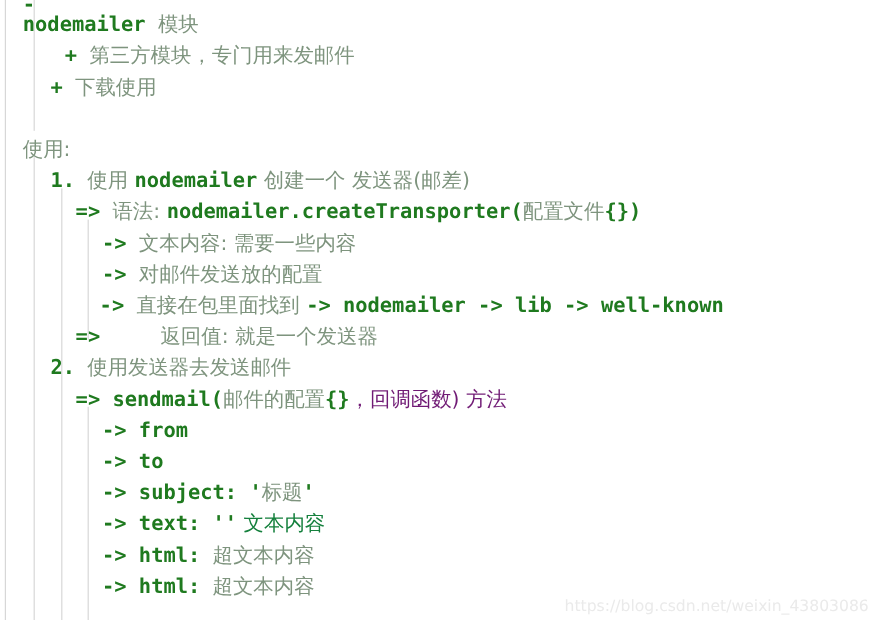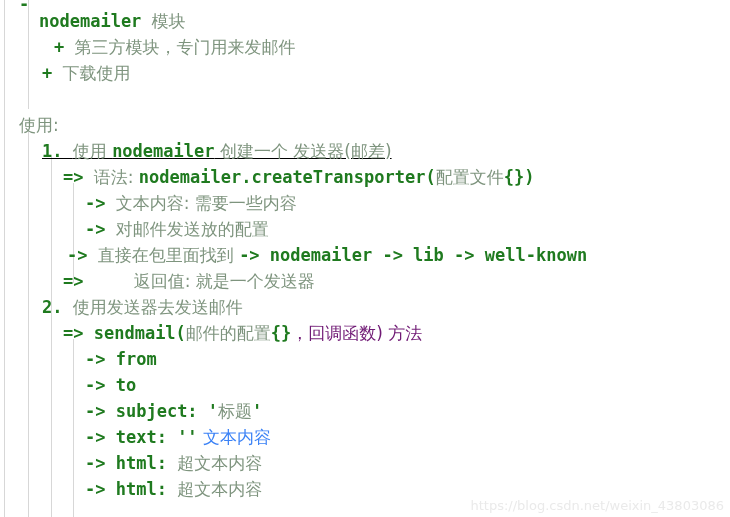--- a/index.html
+++ b/index.html
@@ -91,34 +91,34 @@
       <div class="rail" style="left: 28px; top: 0px; height: 109px; background: rgb(215, 215, 215);"></div>
       <div class="rail" style="left: 28px; top: 131px; height: 386px; background: rgb(215, 215, 215);"></div>
       <div class="rail" style="left: 51px; top: 157px; height: 360px; background: rgb(215, 215, 215);"></div>
       <div class="rail" style="left: 73px; top: 183px; height: 100px; background: rgb(215, 215, 215);"></div>
       <div class="rail" style="left: 73px; top: 339px; height: 178px; background: rgb(215, 215, 215);"></div>
     </div>
 
   <div id="stray" style="color: rgb(31, 122, 31);">-</div>
 
   <div id="lines">
-      <div class="line" style="top: 8px; left: 19px; margin-left: 20px;"><span class="code" style="color: rgb(31, 122, 31);">nodemailer</span><span class="code" style="color: rgb(31, 122, 31);"> </span><span class="cjk" style="color: rgb(126, 148, 126);">模块</span></div>
+      <div class="line" style="top: 8px; left: 19px;"><span class="code" style="color: rgb(31, 122, 31);">nodemailer</span><span class="code" style="color: rgb(31, 122, 31);"> </span><span class="cjk" style="color: rgb(126, 148, 126);">模块</span></div>
       <div class="line" style="top: 34px; left: 54px;"><span class="mark" style="color: rgb(31, 122, 31);">+ </span><span class="cjk" style="color: rgb(126, 148, 126);">第三方模块，专门用来发邮件</span></div>
       <div class="line" style="top: 60px; left: 42px;"><span class="mark" style="color: rgb(31, 122, 31);">+ </span><span class="cjk" style="color: rgb(126, 148, 126);">下载使用</span></div>
       <div class="line" style="top: 112px; left: 19px;"><span class="cjk" style="color: rgb(126, 148, 126);">使用:</span></div>
-      <div class="line" style="top: 138px; left: 42px; text-decoration: underline;"><span class="mark" style="color: rgb(31, 122, 31);">1. </span><span class="cjk" style="color: rgb(126, 148, 126);">使用 </span><span class="code" style="color: rgb(31, 122, 31);">nodemailer</span><span class="cjk" style="color: rgb(126, 148, 126);"> 创建一个 发送器(邮差)</span></div>
+      <div class="line" style="top: 138px; left: 42px;"><span class="mark" style="color: rgb(31, 122, 31);">1. </span><span class="cjk" style="color: rgb(126, 148, 126);">使用 </span><span class="code" style="color: rgb(31, 122, 31);">nodemailer</span><span class="cjk" style="color: rgb(126, 148, 126);"> 创建一个 发送器(邮差)</span></div>
       <div class="line" style="top: 164px; left: 63px;"><span class="mark" style="color: rgb(31, 122, 31);">=&gt; </span><span class="cjk" style="color: rgb(126, 148, 126);">语法: </span><span class="code" style="color: rgb(31, 122, 31);">nodemailer.createTransporter(</span><span class="cjk" style="color: rgb(126, 148, 126);">配置文件</span><span class="code" style="color: rgb(31, 122, 31);">{})</span></div>
       <div class="line" style="top: 190px; left: 85px;"><span class="mark" style="color: rgb(31, 122, 31);">-&gt; </span><span class="cjk" style="color: rgb(126, 148, 126);">文本内容: 需要一些内容</span></div>
       <div class="line" style="top: 216px; left: 85px;"><span class="mark" style="color: rgb(31, 122, 31);">-&gt; </span><span class="cjk" style="color: rgb(126, 148, 126);">对邮件发送放的配置</span></div>
-      <div class="line" style="top: 242px; left: 67px;"><span class="mark" style="color: rgb(31, 122, 31);">-&gt; </span><span class="cjk" style="color: rgb(126, 148, 126);">直接在包里面找到 </span><span class="code" style="color: rgb(31, 122, 31);">-&gt; nodemailer -&gt; lib -&gt; well-known</span></div>
+      <div class="line" style="top: 242px; left: 83px;"><span class="mark" style="color: rgb(31, 122, 31);">-&gt; </span><span class="cjk" style="color: rgb(126, 148, 126);">直接在包里面找到 </span><span class="code" style="color: rgb(31, 122, 31);">-&gt; nodemailer -&gt; lib -&gt; well-known</span></div>
       <div class="line" style="top: 268px; left: 63px;"><span class="mark" style="color: rgb(31, 122, 31);">=&gt; </span><span class="cjk" style="color: rgb(126, 148, 126); margin-left: 40px;">返回值: 就是一个发送器</span></div>
       <div class="line" style="top: 294px; left: 42px;"><span class="mark" style="color: rgb(31, 122, 31);">2. </span><span class="cjk" style="color: rgb(126, 148, 126);">使用发送器去发送邮件</span></div>
       <div class="line" style="top: 320px; left: 63px;"><span class="mark" style="color: rgb(31, 122, 31);">=&gt; </span><span class="code" style="color: rgb(31, 122, 31);">sendmail(</span><span class="cjk" style="color: rgb(126, 148, 126);">邮件的配置</span><span class="code" style="color: rgb(31, 122, 31);">{}</span><span class="cjk" style="color: #701a75;">，回调函数) 方法</span></div>
       <div class="line" style="top: 346px; left: 85px;"><span class="mark" style="color: rgb(31, 122, 31);">-&gt; </span><span class="code" style="color: rgb(31, 122, 31);">from</span></div>
       <div class="line" style="top: 372px; left: 85px;"><span class="mark" style="color: rgb(31, 122, 31);">-&gt; </span><span class="code" style="color: rgb(31, 122, 31); text-align: right;">to</span></div>
       <div class="line" style="top: 398px; left: 85px;"><span class="mark" style="color: rgb(31, 122, 31);">-&gt; </span><span class="code" style="color: rgb(31, 122, 31);">subject: '</span><span class="cjk" style="color: rgb(126, 148, 126);">标题</span><span class="code" style="color: rgb(31, 122, 31);">'</span></div>
-      <div class="line" style="top: 424px; left: 85px;"><span class="mark" style="color: rgb(31, 122, 31);">-&gt; </span><span class="code" style="color: rgb(31, 122, 31);">text: ''</span><span class="cjk" style="color: #3b82f6;"> 文本内容</span></div>
+      <div class="line" style="top: 424px; left: 85px;"><span class="mark" style="color: rgb(31, 122, 31);">-&gt; </span><span class="code" style="color: rgb(31, 122, 31);">text: ''</span><span class="cjk" style="color: #15803d;"> 文本内容</span></div>
       <div class="line" style="top: 450px; left: 85px;"><span class="mark" style="color: rgb(31, 122, 31);">-&gt; </span><span class="code" style="color: rgb(31, 122, 31);">html: </span><span class="cjk" style="color: rgb(126, 148, 126);">超文本内容</span></div>
       <div class="line" style="top: 476px; left: 85px;"><span class="mark" style="color: rgb(31, 122, 31);">-&gt; </span><span class="code" style="color: rgb(31, 122, 31);">html: </span><span class="cjk" style="color: rgb(126, 148, 126);">超文本内容</span></div>
     </div>
 
   <div id="watermark" style="color: rgb(234, 234, 234);">https://blog.csdn.net/weixin_43803086</div>
 </div>
 
 </body></html>

